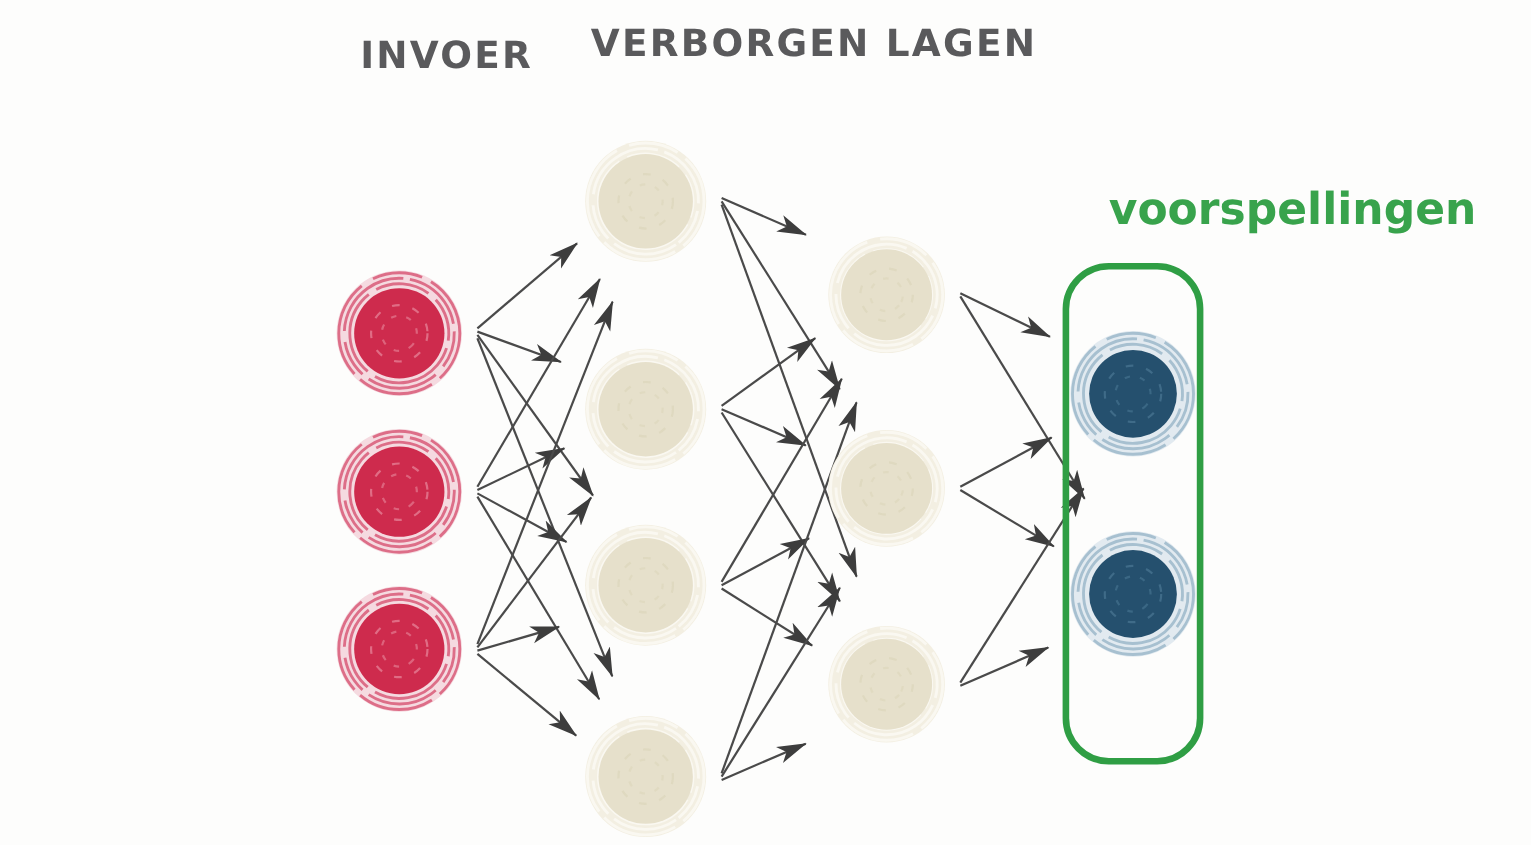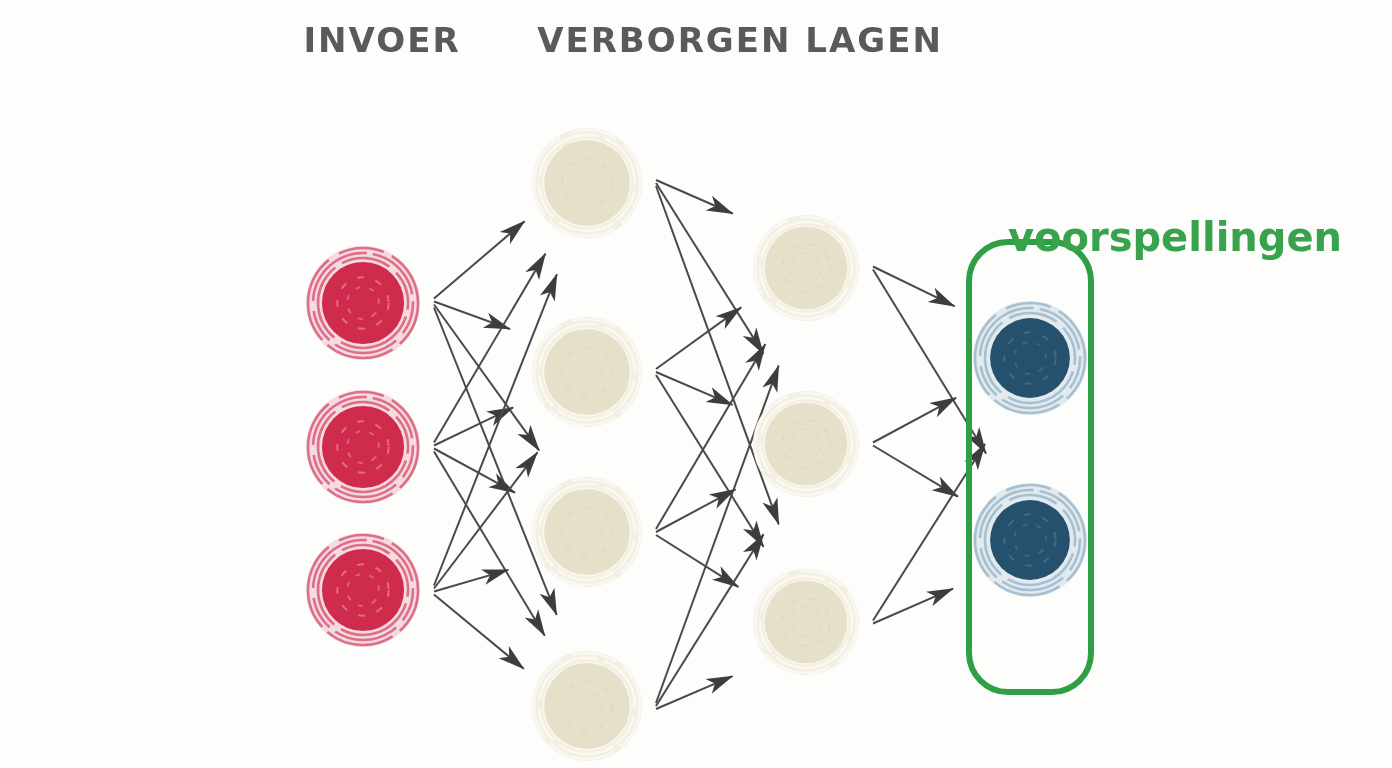--- a/index.html
+++ b/index.html
@@ -9,35 +9,34 @@
     font-family:"DejaVu Sans","Liberation Sans",sans-serif;
     position:relative;
   }
   .stage{position:absolute;inset:0;}
   .col-label{
     position:absolute;top:18px;height:44px;line-height:44px;
     transform:translateX(-50%);
     font-size:34px;font-weight:bold;letter-spacing:2px;
     color:#5a5a5c;white-space:nowrap;
   }
-  .lbl-invoer{left:382px;}
+  .lbl-invoer{left:406px;margin-top:11px;}
   .lbl-verborgen{left:740px;}
   .lbl-uitvoer{left:1017px;}
   #net{position:absolute;left:0;top:0;}
   .pred-box{
     position:absolute;left:966px;top:239px;width:128px;height:456px;
     box-sizing:border-box;
     border:6px solid #2f9e44;border-radius:42px;
     background:transparent;
   }
   .pred-label{
     position:absolute;left:1175px;top:168px;transform:translateX(-50%);
     font-size:40px;font-weight:bold;color:#38a34c;white-space:nowrap;
     letter-spacing:0px;
-    margin-top:46px;
   }
 </style>
 </head>
 <body>
 
 <div class="stage">
 
   <div class="col-label lbl-invoer">INVOER</div>
 
   <div class="col-label lbl-verborgen">VERBORGEN LAGEN</div>

